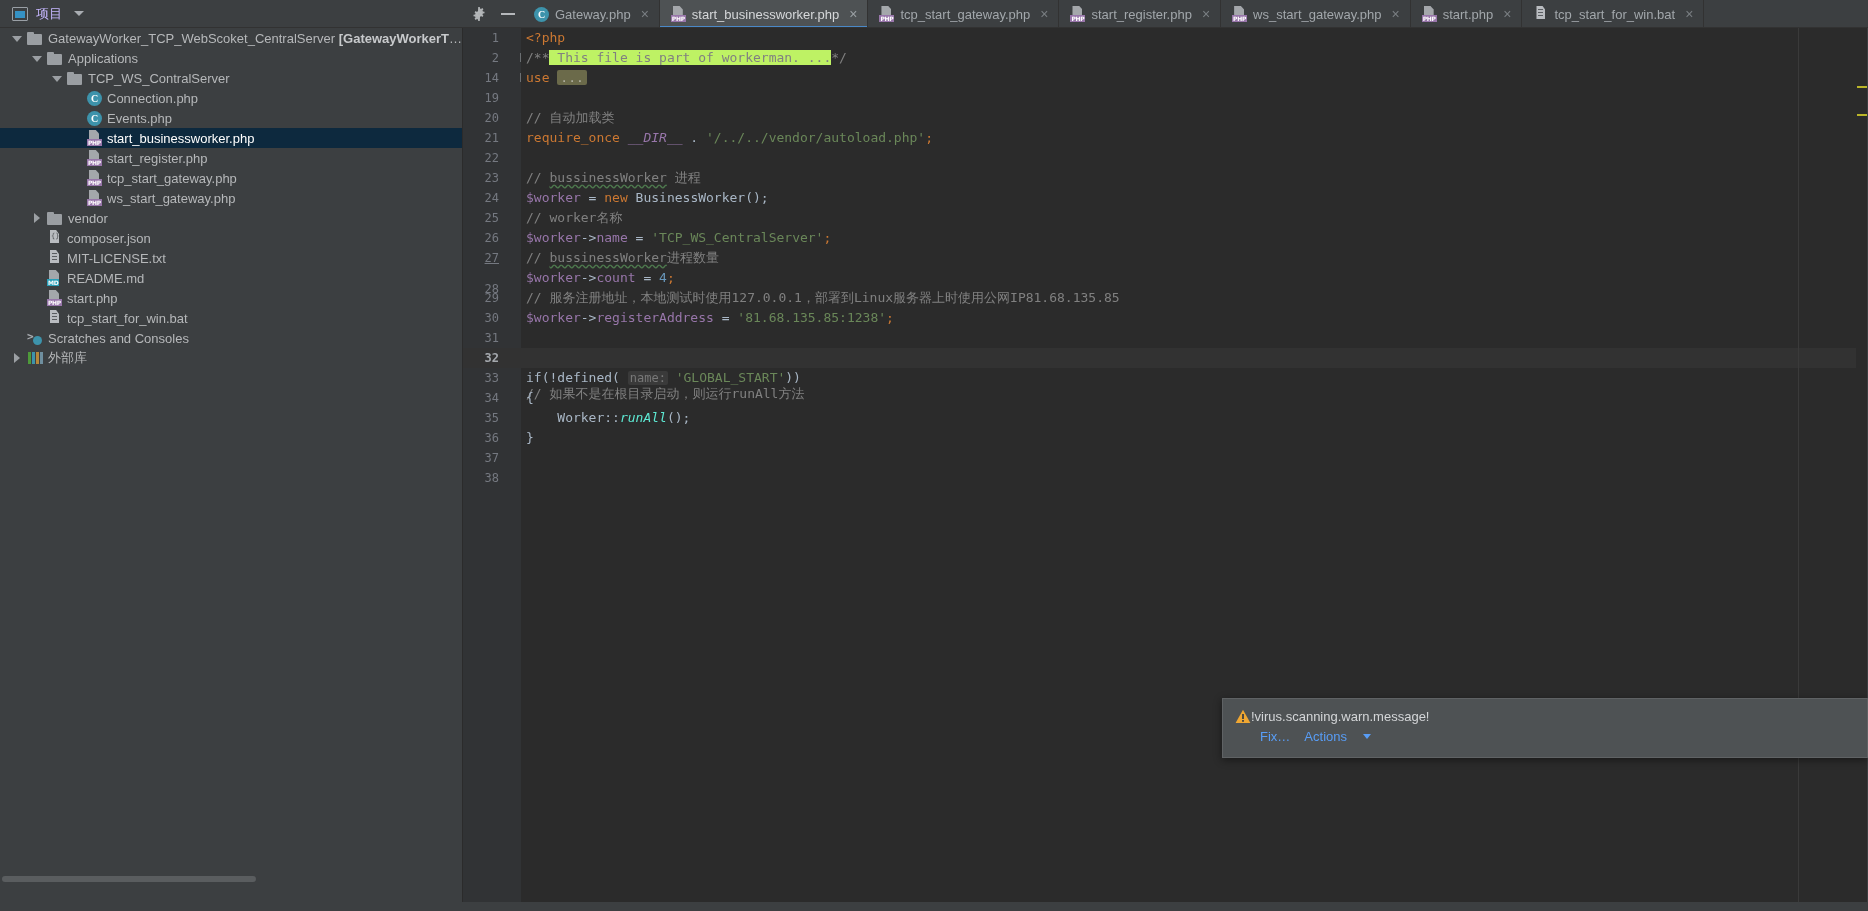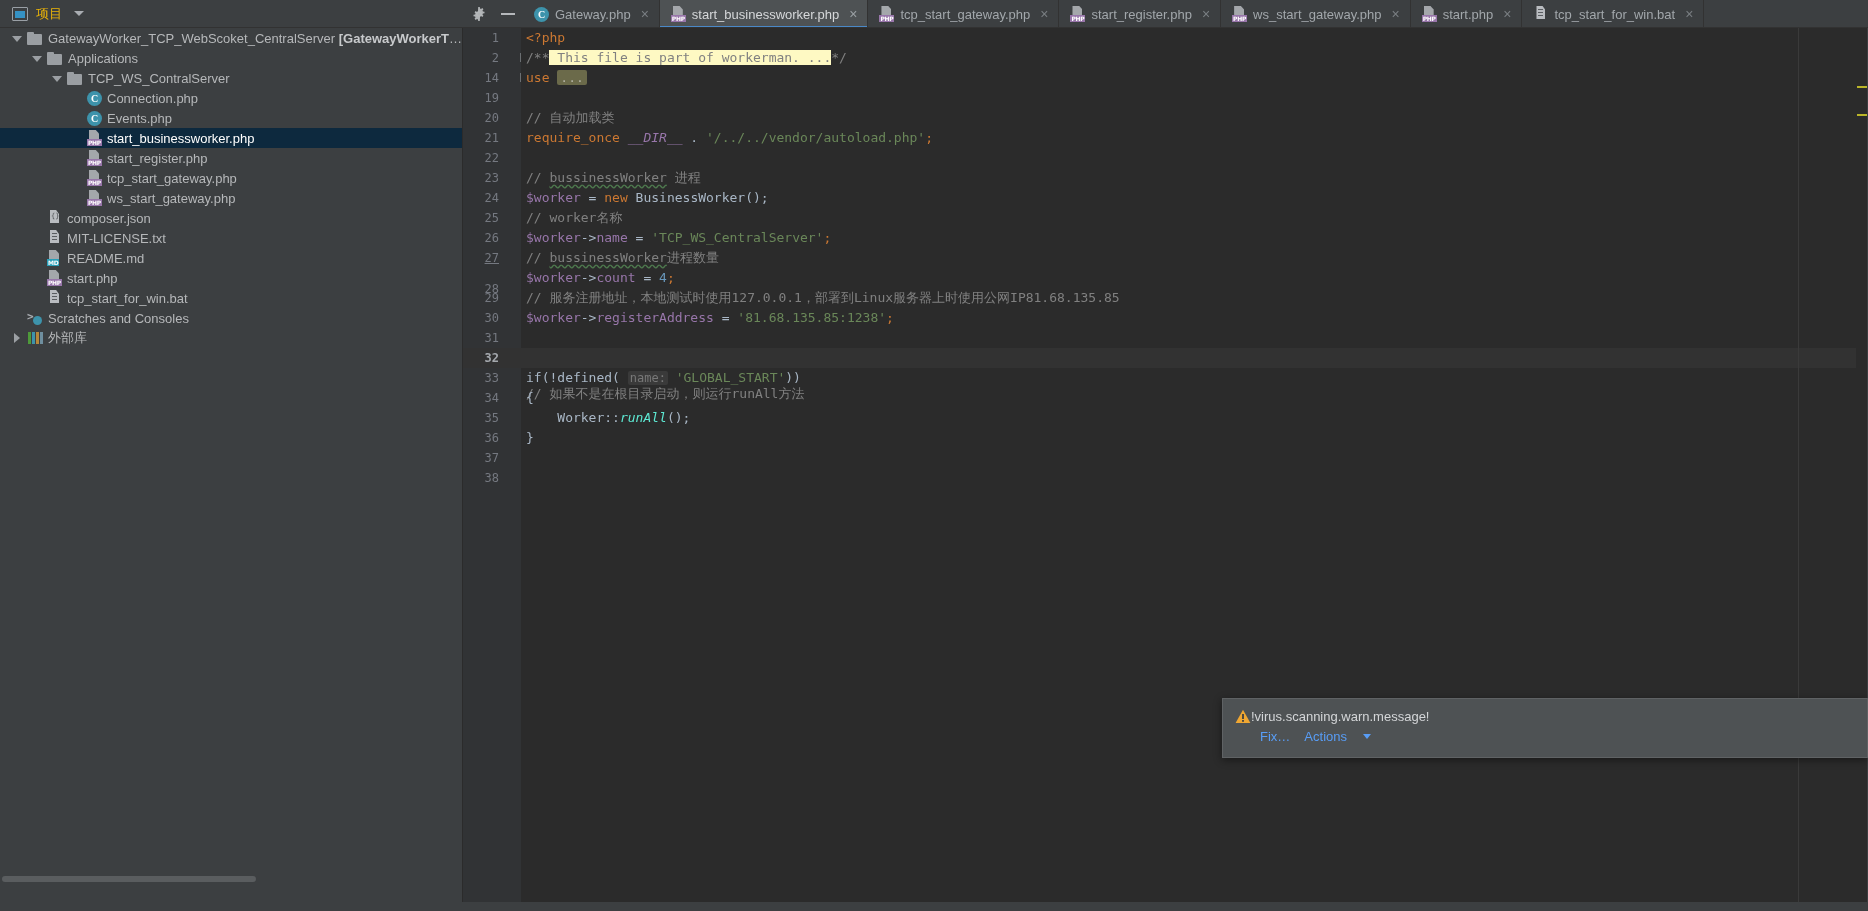--- a/index.html
+++ b/index.html
@@ -22,21 +22,21 @@
     border-bottom: 1px solid #323232;
   }
   .proj-icon {
     width: 16px; height: 14px; border: 1px solid #9aa0a6; border-radius: 1px;
     background: #3c3f41; position: relative; flex: none;
   }
   .proj-icon::after {
     content:""; position:absolute; left:2px; top:3px; right:2px; bottom:2px;
     background:#3592c4;
   }
-  .toolwin-title { font-size: 13px; color: #eab308; letter-spacing: .2px; }
+  .toolwin-title { font-size: 13px; color: #c4b5fd; letter-spacing: .2px; }
   .caret-down {
     width: 0; height: 0; border-left: 5px solid transparent;
     border-right: 5px solid transparent; border-top: 5px solid #a9adb2;
     margin-left: 4px;
   }
   .topbar-actions {
     width: 60px; display: flex; align-items: center; justify-content: center;
     gap: 14px; border-bottom: 1px solid #323232; background:#3c3f41;
   }
   .gear-icon { width:16px; height:16px; position:relative; }
@@ -212,21 +212,21 @@
   .str { color: #6a8759; }
   .num { color: #6897bb; }
   .cmt { color: #808080; }
   .var { color: #9876aa; }
   .const-it { color: #9876aa; font-style: italic; }
   .fn-it { color: #5eead4; font-style: italic; margin-top: 28px; }
   .plain { color: #a9b7c6; }
   .param-hint { color: #787878; font-style: normal; background:#3a3a3a;
                 border-radius:2px; padding:0 2px; font-size:12px; }
   .doc-collapsed {
-    background:#fef9c3; color:#808080;
+    background:#bef264; color:#808080;
   }
   .folded-dots {
     background:#6b6a4a; color:#b0b0a0; padding: 0 3px; border-radius:2px;
   }
   .squiggle {
     text-decoration: underline; text-decoration-style: wavy;
     text-decoration-color: #4e7a4e; text-underline-offset: 2px;
   }
 
   
@@ -382,20 +382,26 @@
           <span class="indent" style="width: 66px;"></span>
           <span class="arrow "></span>
           <span class="ficon php"></span>
           <span class="tree-label"><span>tcp_start_gateway.php</span></span>
         </div>
         <div class="tree-row">
           <span class="indent" style="width: 66px;"></span>
           <span class="arrow "></span>
           <span class="ficon php"></span>
           <span class="tree-label"><span>ws_start_gateway.php</span></span>
+        </div>
+        <div class="tree-row">
+          <span class="indent" style="width: 26px;"></span>
+          <span class="arrow right"></span>
+          <span class="folder-icon"></span>
+          <span class="tree-label"><span>vendor</span></span>
         </div>
         <div class="tree-row">
           <span class="indent" style="width: 26px;"></span>
           <span class="arrow "></span>
           <span class="ficon json"></span>
           <span class="tree-label"><span>composer.json</span></span>
         </div>
         <div class="tree-row">
           <span class="indent" style="width: 26px;"></span>
           <span class="arrow "></span>

